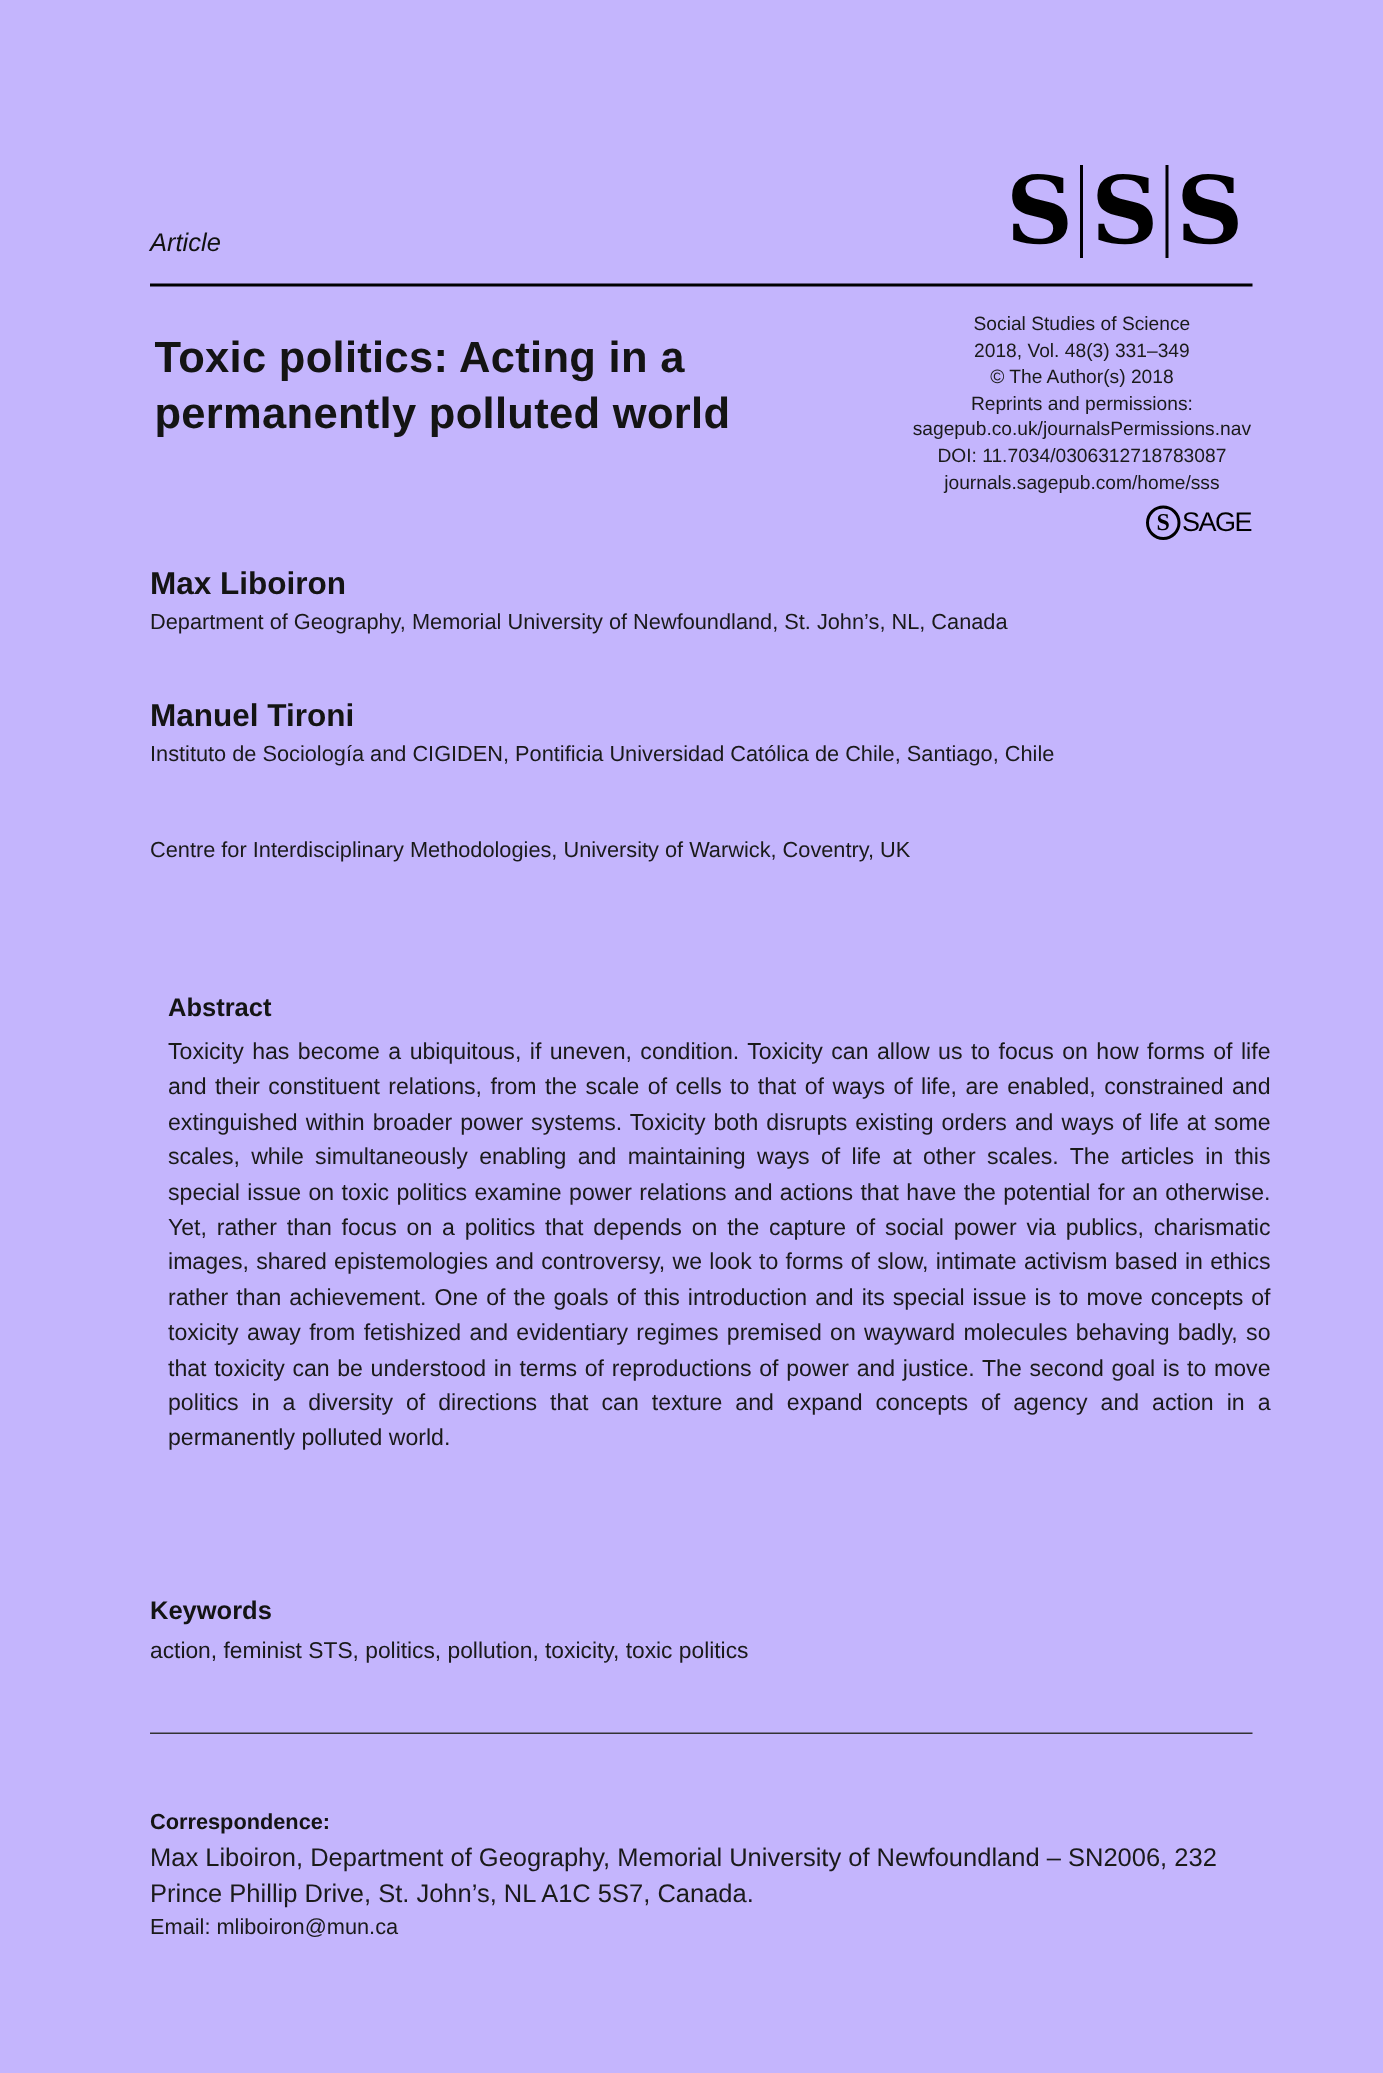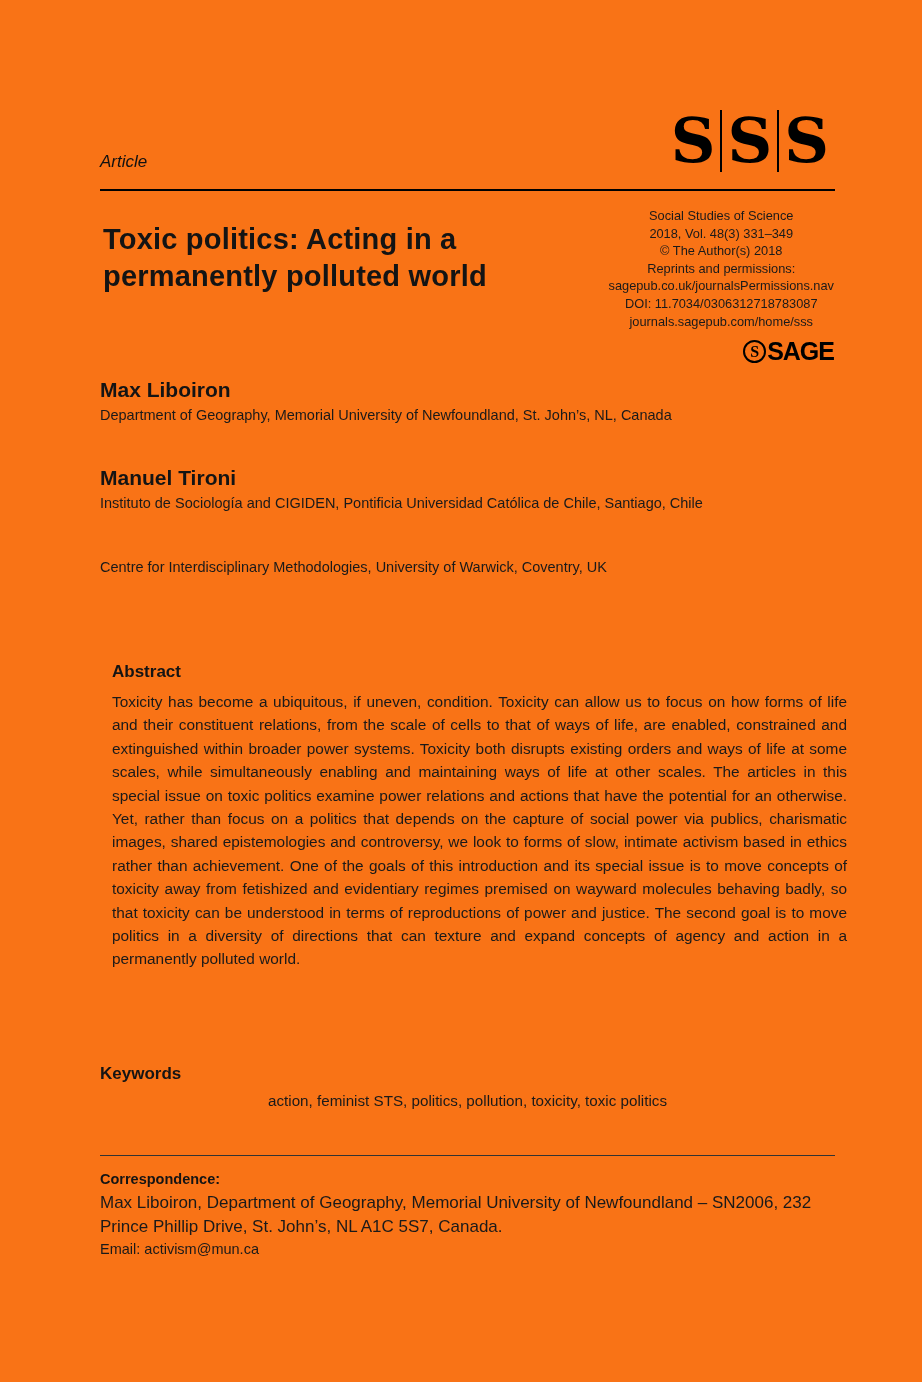--- a/index.html
+++ b/index.html
@@ -2,21 +2,21 @@
 <html><head>
 <meta charset="utf-8">
 <style>
   * { margin: 0; padding: 0; box-sizing: border-box; }
   html, body { background: #e8e8e8; }
   .page {
     position: relative;
     width: 922px;
     height: 1382px;
     margin: 0 auto;
-    background: #f97316;
+    background: #c4b5fd;
     font-family: "Liberation Sans", sans-serif;
     color: #1a1a1a;
     overflow: hidden;
   }
   .article-label {
     position: absolute;
     left: 100px;
     top: 152px;
     font-size: 17px;
     font-style: italic;
@@ -86,22 +86,22 @@
     display: flex;
     align-items: center;
     justify-content: center;
     font-family: "Liberation Serif", serif;
     font-weight: bold;
     font-size: 16px;
     line-height: 1;
     color: #000;
   }
   .sage-word {
-    font-size: 25px;
-    font-weight: bold;
+    font-size: 18px;
+    font-weight: normal;
     letter-spacing: -1px;
     color: #000;
   }
   .author-block { position: absolute; left: 100px; }
   .author-name {
     font-size: 21px;
     font-weight: bold;
     line-height: 24px;
     color: #141414;
   }
@@ -123,36 +123,36 @@
     line-height: 23.4px;
     text-align: justify;
     color: #1a1a1a;
   }
   .keywords-section { position: absolute; left: 100px; top: 1064px; width: 735px; }
   .keywords-text {
     margin-top: 7px;
     font-size: 15.2px;
     line-height: 20px;
     color: #1a1a1a;
-    text-align: center;
   }
   .footer-rule {
     position: absolute;
     left: 100px;
     top: 1155px;
     width: 735px;
     height: 1px;
     background: #333;
   }
   .correspondence { position: absolute; left: 100px; top: 1167px; width: 735px; }
   .corr-heading {
     font-size: 14.5px;
     font-weight: bold;
     line-height: 24px;
     color: #141414;
+    margin-top: 36px;
   }
   .corr-body {
     font-size: 17px;
     line-height: 23.5px;
     color: #1a1a1a;
   }
   .corr-email {
     font-size: 14.5px;
     line-height: 23.5px;
     color: #1a1a1a;
@@ -217,16 +217,16 @@
   <div class="keywords-section">
     <div class="keywords-heading">Keywords</div>
     <div class="keywords-text">action, feminist STS, politics, pollution, toxicity, toxic politics</div>
   </div>
 
   <div class="footer-rule"></div>
 
   <div class="correspondence">
     <div class="corr-heading">Correspondence:</div>
     <div class="corr-body">Max Liboiron, Department of Geography, Memorial University of Newfoundland – SN2006, 232 Prince Phillip Drive, St. John’s, NL A1C 5S7, Canada.</div>
-    <div class="corr-email">Email: activism@mun.ca</div>
+    <div class="corr-email">Email: mliboiron@mun.ca</div>
   </div>
 
 </div>
 
 </body></html>

